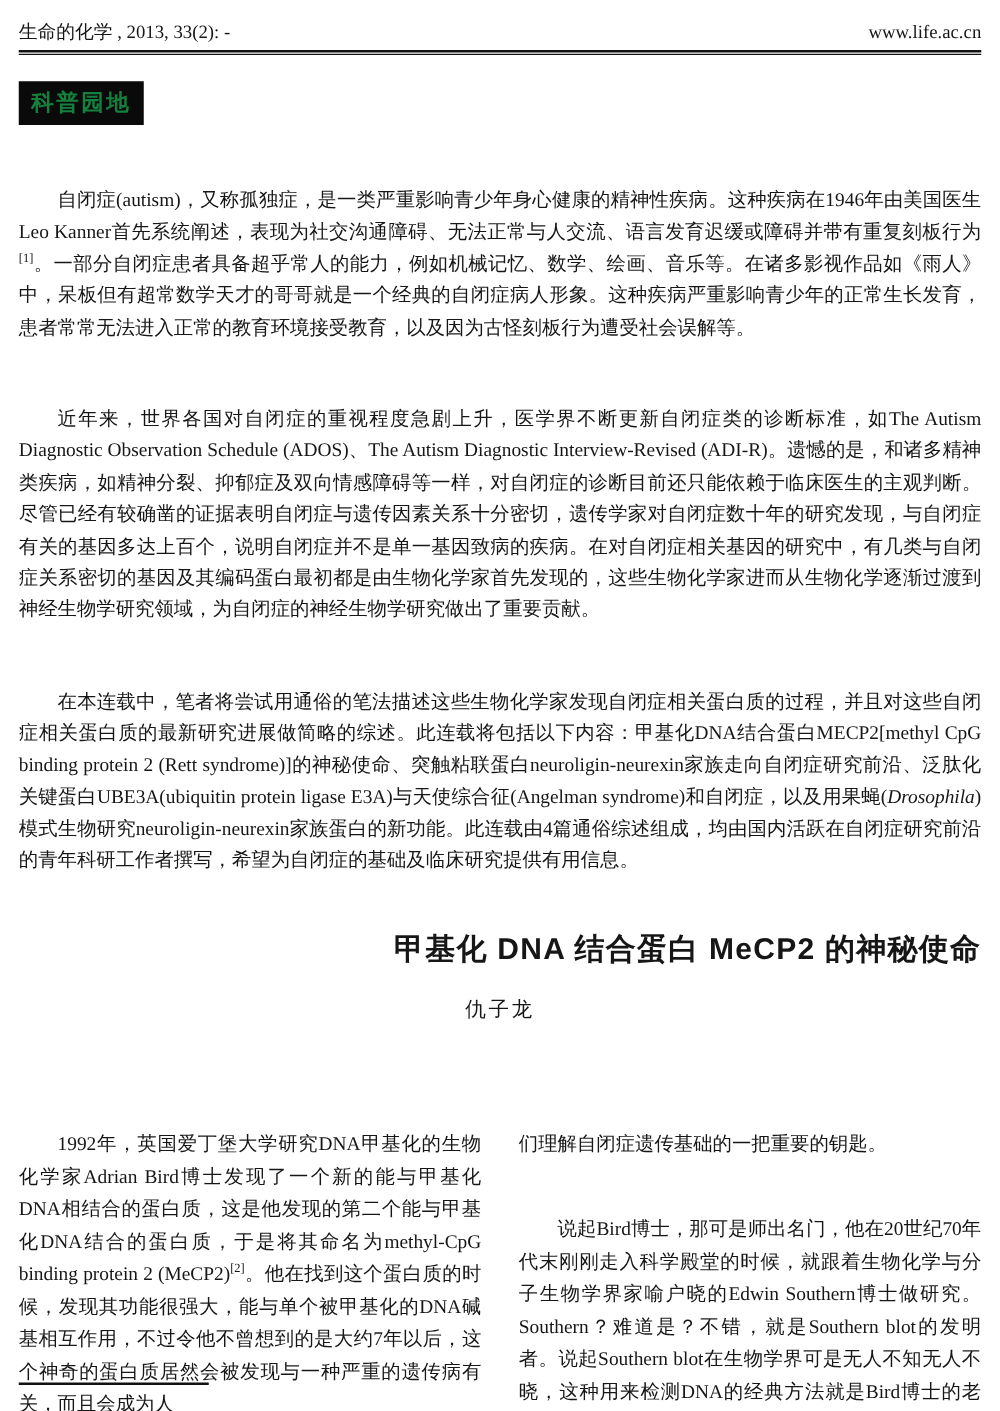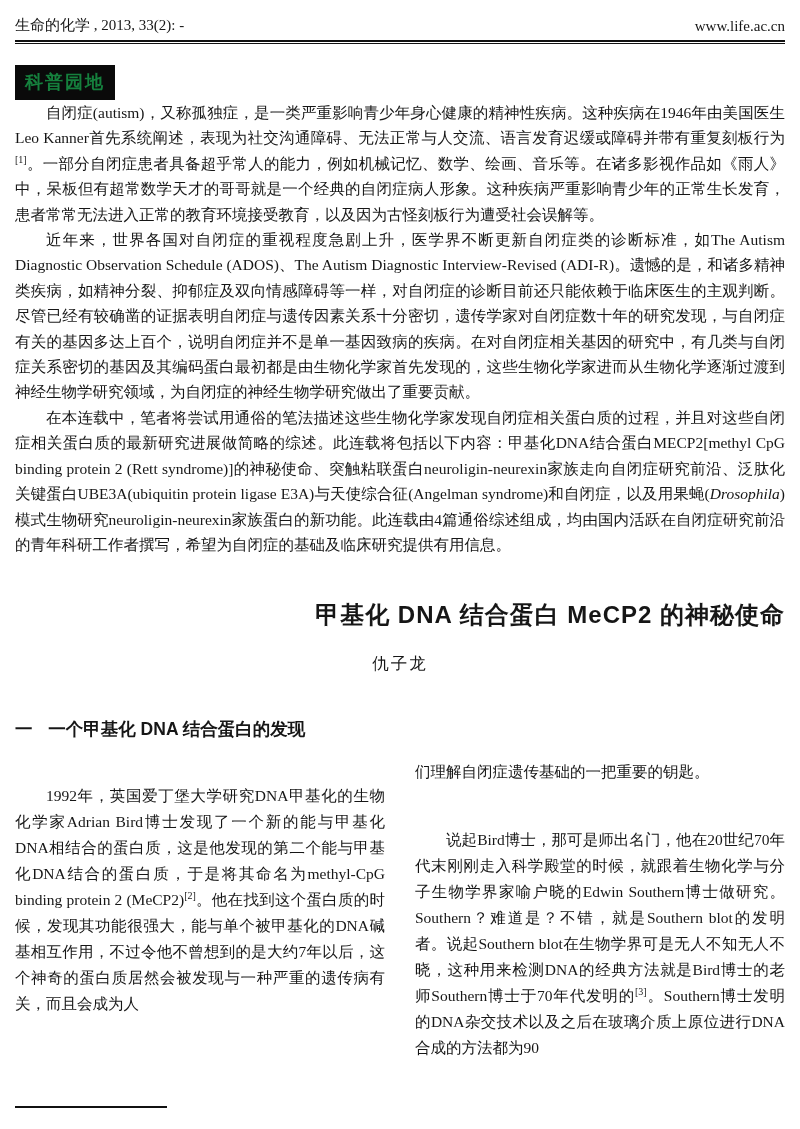--- a/index.html
+++ b/index.html
@@ -49,20 +49,21 @@
     font-size: 19px;
     margin-top: 36px;
     margin-bottom: 25px;
     letter-spacing: 1px;
   }
   .intro p {
     font-size: 15.5px;
     line-height: 25.4px;
     text-align: justify;
     text-indent: 2em;
+    margin-top: 48px;
   }
   sup.cite {
     font-size: 10px;
     line-height: 0;
     vertical-align: super;
   }
   .italic { font-style: italic; }
 
   
   .article-title {
@@ -143,21 +144,20 @@
   </div>
 
   
   <h1 class="article-title">甲基化 DNA 结合蛋白 MeCP2 的神秘使命</h1>
   <div class="author">仇子龙</div>
 
   
   <div class="columns">
 
     <div class="col">
-      <div class="section-heading"><span class="num">一</span><span>一个甲基化 DNA 结合蛋白的发现</span></div>
       <p><span>1992年，英国爱丁堡大学研究DNA甲基化的生物化学家Adrian Bird博士发现了一个新的能与甲基化DNA相结合的蛋白质，这是他发现的第二个能与甲基化DNA结合的蛋白质，于是将其命名为methyl-CpG binding protein 2 (MeCP2)</span><sup class="cite">[2]</sup><span>。他在找到这个蛋白质的时候，发现其功能很强大，能与单个被甲基化的DNA碱基相互作用，不过令他不曾想到的是大约7年以后，这个神奇的蛋白质居然会被发现与一种严重的遗传病有关，而且会成为人</span></p>
     </div>
 
     <div class="col">
       <p class="no-indent">们理解自闭症遗传基础的一把重要的钥匙。</p>
       <p><span>说起Bird博士，那可是师出名门，他在20世纪70年代末刚刚走入科学殿堂的时候，就跟着生物化学与分子生物学界家喻户晓的Edwin Southern博士做研究。Southern？难道是？不错，就是Southern blot的发明者。说起Southern blot在生物学界可是无人不知无人不晓，这种用来检测DNA的经典方法就是Bird博士的老师Southern博士于70年代发明的</span><sup class="cite">[3]</sup><span>。Southern博士发明的DNA杂交技术以及之后在玻璃介质上原位进行DNA合成的方法都为90</span></p>
     </div>
 
   </div>
 </div>

